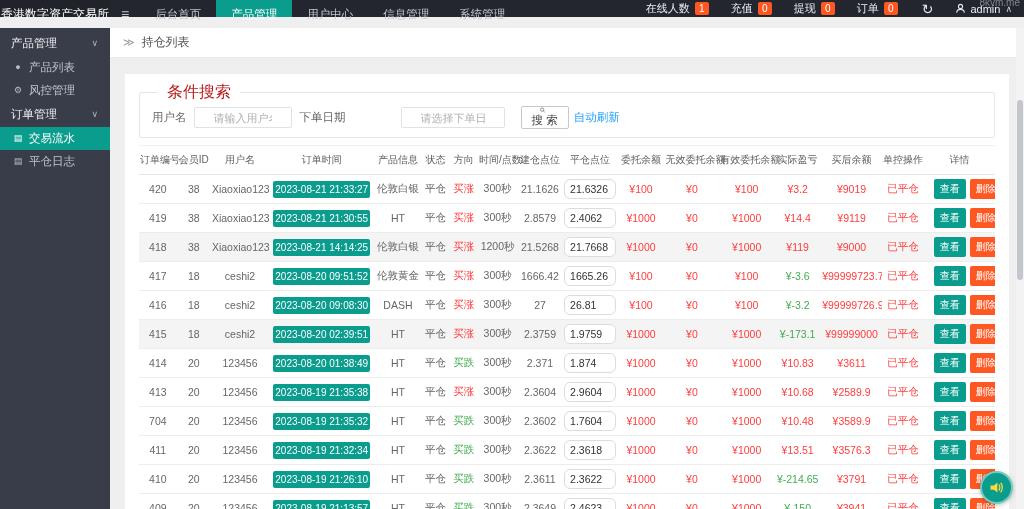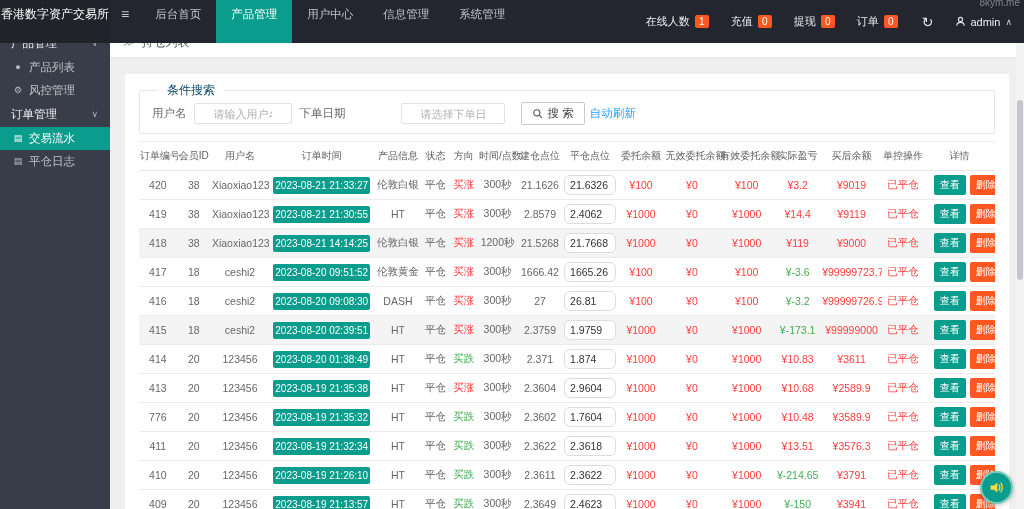--- a/index.html
+++ b/index.html
@@ -1,20 +1,20 @@
 <!DOCTYPE html>
 <html><head>
 <meta charset="utf-8">
 <style>
   * { box-sizing: border-box; margin: 0; padding: 0; }
   html,body { width:1024px; height:509px; overflow:hidden; }
   body { position:relative; font-family:"Liberation Sans","DejaVu Sans",sans-serif; background:#efefef; font-size:12px; }
 
   
-  .topbar { position:absolute; top:0; left:0; width:1024px; height:43px; background:#23262e; display:flex; align-items:stretch; z-index:20; }
+  .topbar { position:absolute; top:0; left:0; width:1024px; height:17px; background:#23262e; display:flex; align-items:stretch; z-index:20; }
   .logo { width:110px; background:#20232a; color:#fff; font-size:12px; line-height:28px; text-align:center; white-space:nowrap; overflow:hidden; }
   .hamburger { color:#c2c5cc; font-size:14px; line-height:28px; padding:0 11px; cursor:pointer; }
   .top-nav { display:flex; }
   .nav-item { color:#c2c5cc; font-size:11.5px; line-height:28px; padding:0 15px; cursor:pointer; white-space:nowrap; }
   .nav-item.active { background:#0a9d8d; color:#fff; }
   .topbar-right { margin-left:auto; display:flex; align-items:center; padding-right:12px; }
   .stat { display:flex; align-items:center; color:#eceef2; font-size:11px; margin-left:22px; cursor:pointer; white-space:nowrap; }
   .badge { background:#ff5722; color:#fff; font-size:10px; line-height:13px; height:13px; min-width:14px; text-align:center; border-radius:2px; margin-left:5px; padding:0 3px; }
   .refresh { color:#e3e6eb; font-size:14px; margin-left:24px; cursor:pointer; line-height:28px; }
   .user { display:flex; align-items:center; color:#eceef2; font-size:11px; margin-left:22px; cursor:pointer; }
@@ -32,27 +32,27 @@
   .side-item.active .side-icon { color:#fff; }
 
   
   .breadcrumb-bar { position:absolute; left:110px; top:28px; right:0; height:30px; background:#fff; border-bottom:1px solid #e9e9e9; display:flex; align-items:center; padding-left:13px; color:#555; font-size:12px; z-index:5; }
   .crumb-arrow { color:#999; margin-right:7px; font-size:11px; }
   .main { position:absolute; left:110px; top:58px; right:0; bottom:0; background:#efefef; }
   .card { position:absolute; left:15px; top:16px; width:884px; height:520px; background:#fff; padding:8px 14px 0 14px; }
 
   
   fieldset { border:1px solid #e6e6e6; border-radius:2px; padding:3px 10px 8px 4px; }
-  legend { font-size:12px; color:#0c4a6e; padding:0 9px; margin-left:14px;margin-top:13px; }
+  legend { font-size:16px; color:#b91c1c; padding:0 9px; margin-left:14px;margin-top:13px; }
   .controls { display:flex; align-items:center; }
   .ctl-label { font-size:11.5px; color:#666; margin:0 7px 0 8px; white-space:nowrap; }
   .ctl-input { height:21px; border:1px solid #e2e2e2; border-radius:2px; font-size:11px; padding:0 19px; color:#333; width:98px; outline:none; }
   .ctl-input.date { width:104px;margin-left:48px; }
   .ctl-input::placeholder { color:#b0b0b0; }
-  .search-btn { margin-left:16px; height:23px; background:#fff; border:1px solid #c9c9c9; border-radius:2px; font-size:11.5px; color:#444; padding:0 10px; display:flex; align-items:center; cursor:pointer; white-space:nowrap; }
+  .search-btn { margin-left:16px; height:23px; background:#fff; border:1px solid #c9c9c9; border-radius:2px; font-size:11.5px; color:#444; padding:0 10px; display:flex; align-items:center; cursor:pointer; white-space:nowrap;flex-direction:column; }
   .search-btn svg { margin-right:5px; }
   .auto-refresh { color:#1e9fff; font-size:11.5px; margin-left:5px; text-decoration:none; cursor:pointer; white-space:nowrap; }
 
   
   table { width:100%; border-collapse:collapse; table-layout:fixed; margin-top:7px; }
   th { font-size:10px; font-weight:normal; color:#5f5f5f; padding:7px 1px; border-top:1px solid #f0f0f0; border-bottom:1px solid #e6e6e6; text-align:center; white-space:nowrap; overflow:visible; }
   td { font-size:10.5px; color:#666; height:29px; padding:0 1px; border-bottom:1px solid #ececec; text-align:center; white-space:nowrap; overflow:hidden; }
   tr.striped td { background:#f4f4f4; }
   .time-btn { display:inline-block; background:#0a9d8d; color:#fff; font-size:10px; padding:3px 2px; border-radius:2px; cursor:pointer; }
   .close-box { display:inline-block; background:#fff; border:1px solid #dcdcdc; border-radius:6px; color:#333; font-size:10.5px; padding:3px 5px; min-width:52px; text-align:left; }
@@ -353,21 +353,21 @@
             <td><span class="close-box">2.9604</span></td>
             <td><span class="red">¥1000</span></td>
             <td><span class="red">¥0</span></td>
             <td><span class="red">¥1000</span></td>
             <td><span class="red">¥10.68</span></td>
             <td><span class="red">¥2589.9</span></td>
             <td><span class="red">已平仓</span></td>
             <td><span class="action-btn btn-view">查看</span><span class="action-btn btn-del">删除</span></td>
           </tr>
           <tr>
-            <td>776</td>
+            <td>704</td>
             <td>20</td>
             <td>123456</td>
             <td><span class="time-btn">2023-08-19 21:35:32</span></td>
             <td>HT</td>
             <td>平仓</td>
             <td><span class="green">买跌</span></td>
             <td>300秒</td>
             <td>2.3602</td>
             <td><span class="close-box">1.7604</span></td>
             <td><span class="red">¥1000</span></td>

